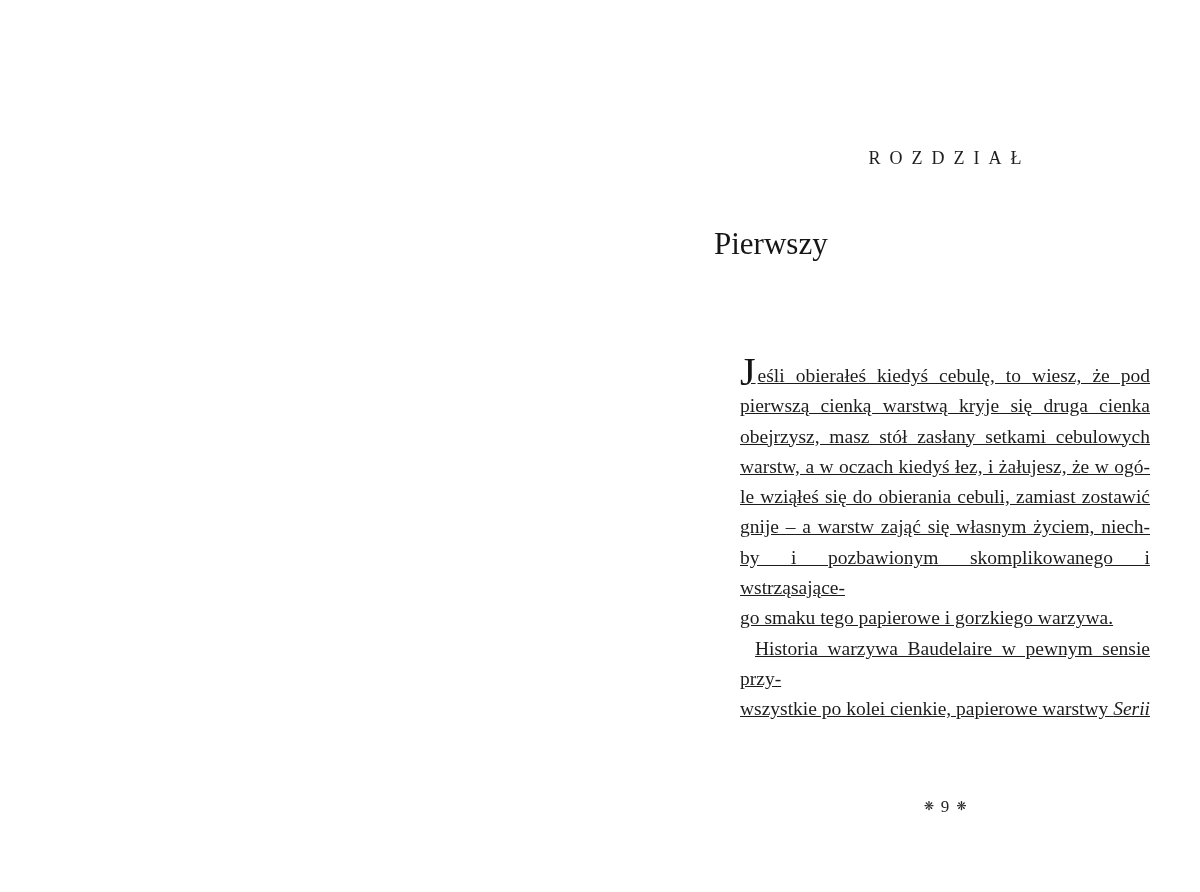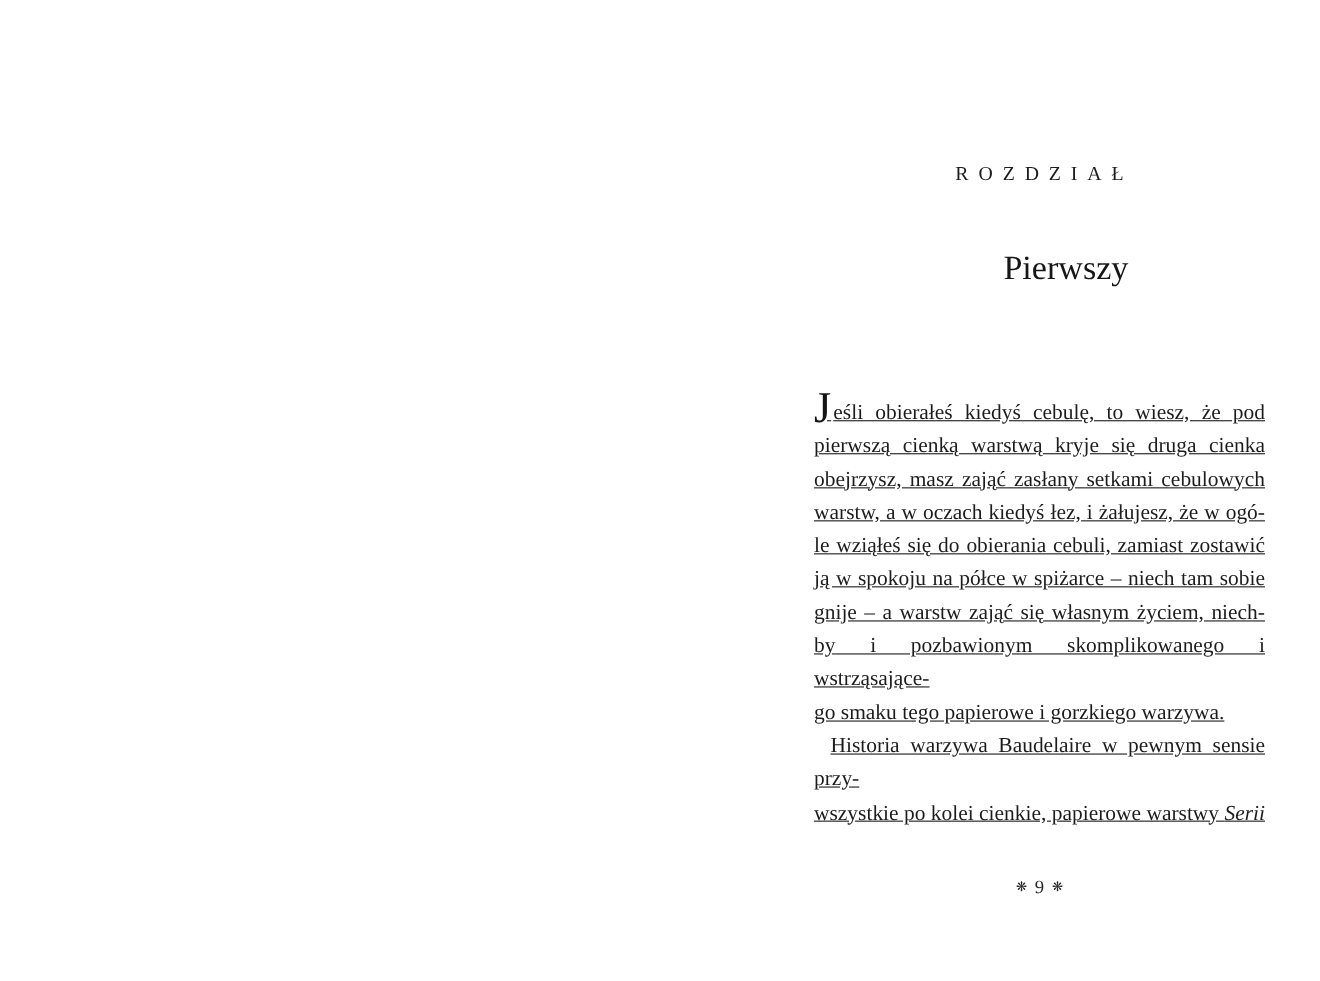--- a/index.html
+++ b/index.html
@@ -23,24 +23,23 @@
     width: 410px;
     text-align: center;
     font-size: 18px;
     letter-spacing: 9px;
     padding-left: 9px;
     box-sizing: border-box;
     color: #1d1d1d;
   }
   .chapter-title {
     position: absolute;
-    left: 716px;
+    left: 666px;
     top: 227px;
     width: 410px;
-    text-align: center;
     font-size: 31px;
     line-height: 34px;
     color: #161616;
   }
   .body-text {
     position: absolute;
     left: 692px;
     top: 361px;
     width: 410px;
     font-size: 19.5px;
@@ -93,24 +92,23 @@
 
 <div class="page" style="background: rgb(255, 255, 255); color: rgb(28, 28, 28); margin-left: 48px;">
 
   <div class="chapter-label">ROZDZIAŁ</div>
 
   <div class="chapter-title">Pierwszy</div>
 
   <div class="body-text">
       <div class="line"><span class="dropcap">J</span>eśli obierałeś kiedyś cebulę, to wiesz, że pod</div>
       <div class="line">pierwszą cienką warstwą kryje się druga cienka</div>
-      <div class="line">obejrzysz, masz zająć zasłany setkami cebulowych</div>
+      <div class="line">obejrzysz, masz stół zasłany setkami cebulowych</div>
       <div class="line">warstw, a w oczach kiedyś łez, i żałujesz, że w ogó-</div>
       <div class="line">le wziąłeś się do obierania cebuli, zamiast zostawić</div>
-      <div class="line">ją w spokoju na półce w spiżarce – niech tam sobie</div>
       <div class="line">gnije – a warstw zająć się własnym życiem, niech-</div>
       <div class="line">by i pozbawionym skomplikowanego i wstrząsające-</div>
       <div class="line lastline">go smaku tego papierowe i gorzkiego warzywa.</div>
       <div class="line indent">Historia warzywa Baudelaire w pewnym sensie przy-</div>
       <div class="line">wszystkie po kolei cienkie, papierowe warstwy <i>Serii</i></div>
     </div>
 
   <div class="page-footer">
     <span class="orn">❋</span><span class="num">9</span><span class="orn">❋</span>
   </div>

